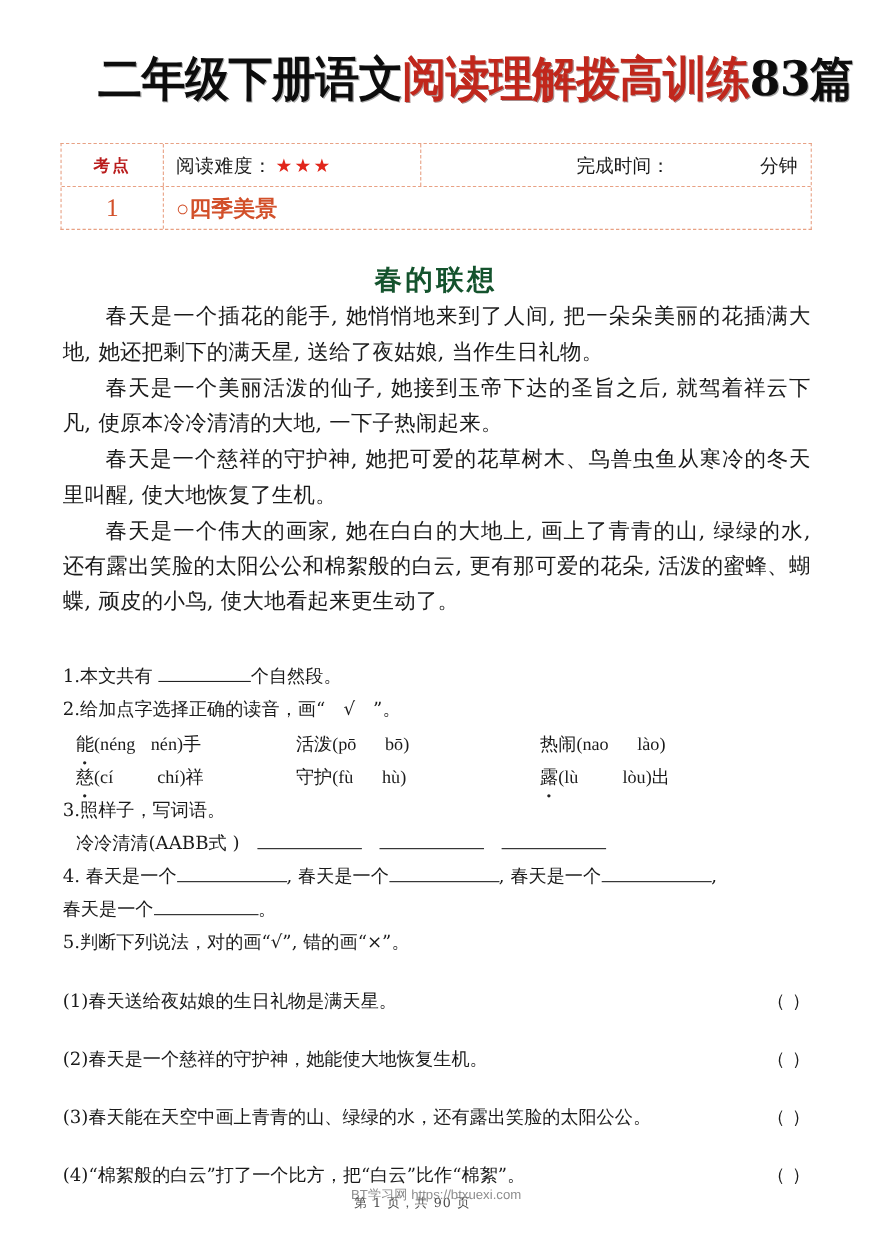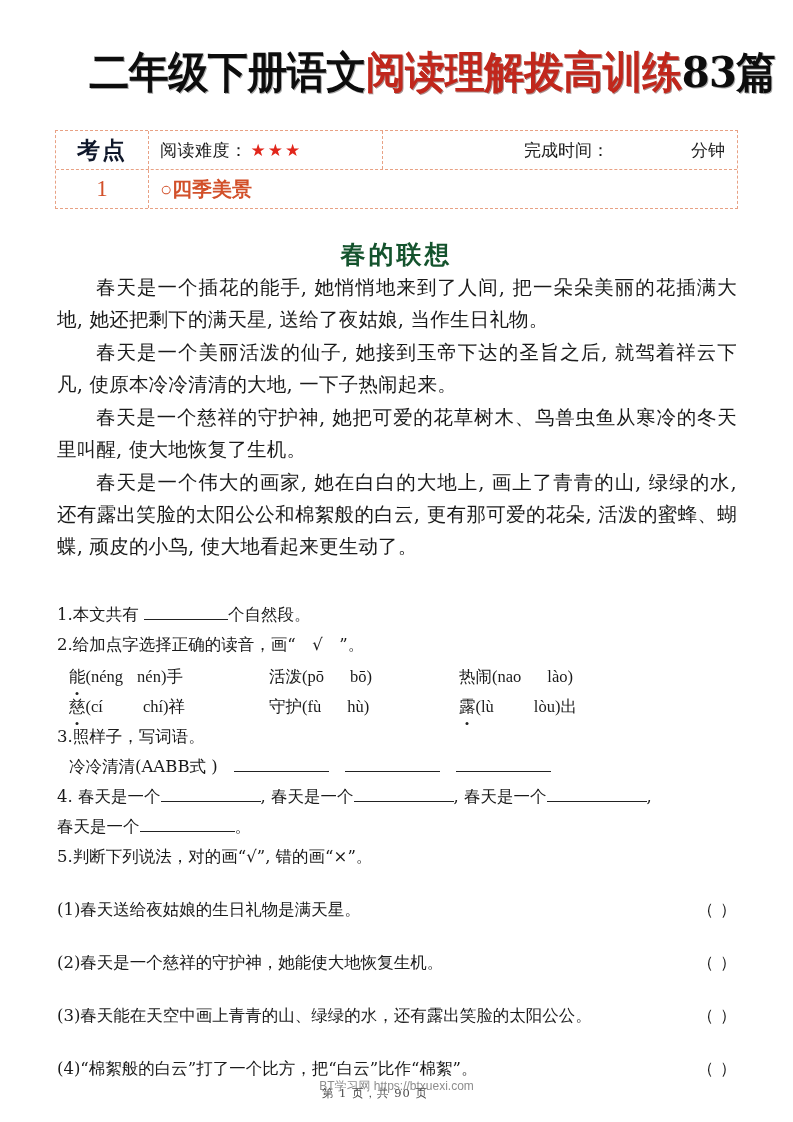--- a/index.html
+++ b/index.html
@@ -66,23 +66,23 @@
   .info-row.top {
     border-bottom: 1px dashed #e8a184;
   }
   .cell-kaodian {
     width: 92px;
     flex: 0 0 92px;
     display: flex;
     align-items: center;
     justify-content: center;
     border-right: 1px dashed #e8a184;
-    color: #0f172a;
+    color: #b91c1c;
     font-weight: bold;
-    font-size: 23px;
+    font-size: 15px;
     font-family: "DejaVu Serif", "Liberation Serif", serif;
     letter-spacing: 2px;
   }
   .cell-num {
     width: 92px;
     flex: 0 0 92px;
     display: flex;
     align-items: center;
     justify-content: center;
     border-right: 1px dashed #e8a184;
@@ -181,21 +181,21 @@
     display: flex;
     line-height: 30px;
     padding-left: 12px;
   }
   .pinyin-item {
     font-size: 16.5px;
     white-space: nowrap;
   }
   .pi-1 { flex: 0 0 200px; }
   .pi-2 { flex: 0 0 190px; }
-  .pi-3 { flex: 0 0 auto; }
+  .pi-3 { flex: 0 0 auto; margin-left: 32px; }
   .dotted {
     position: relative;
     display: inline-block;
   }
   .dotted::after {
     content: "";
     position: absolute;
     left: 50%;
     bottom: -3px;
     transform: translateX(-50%);

